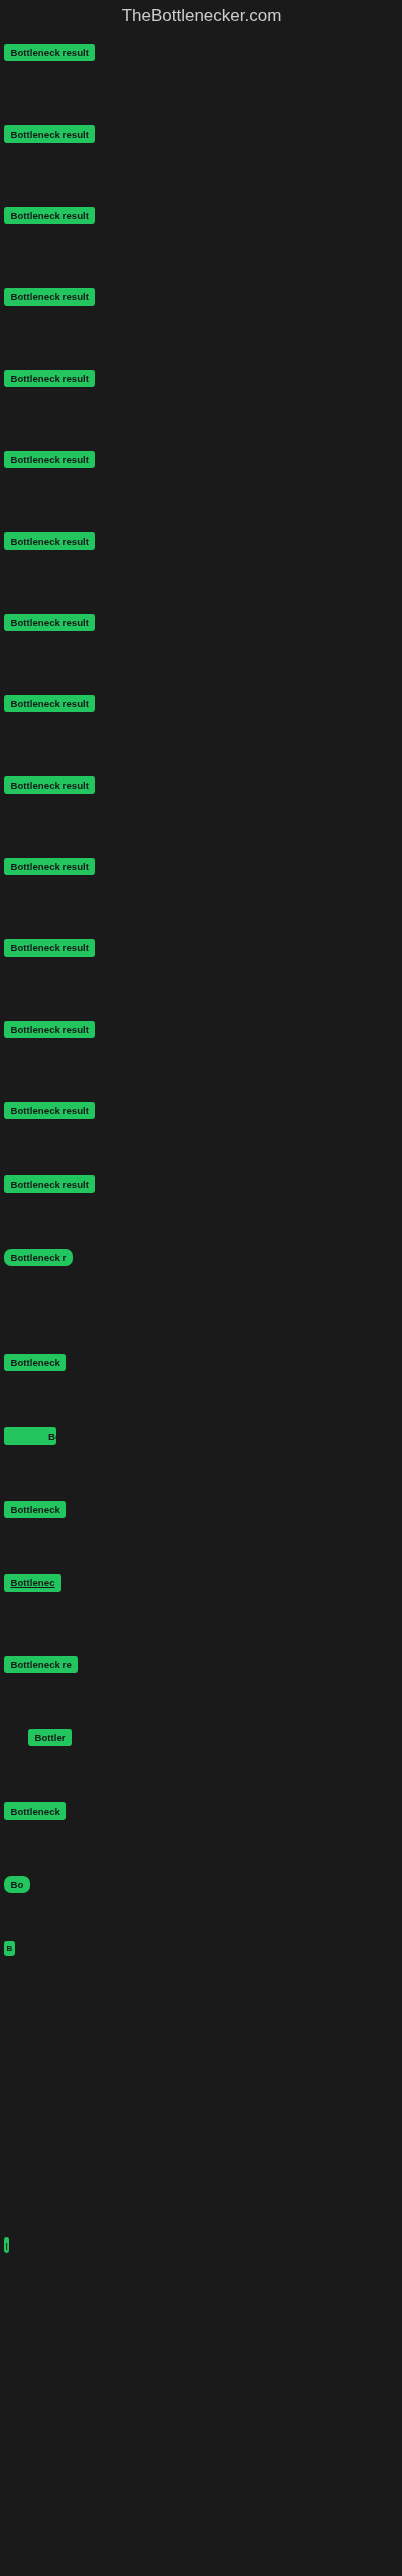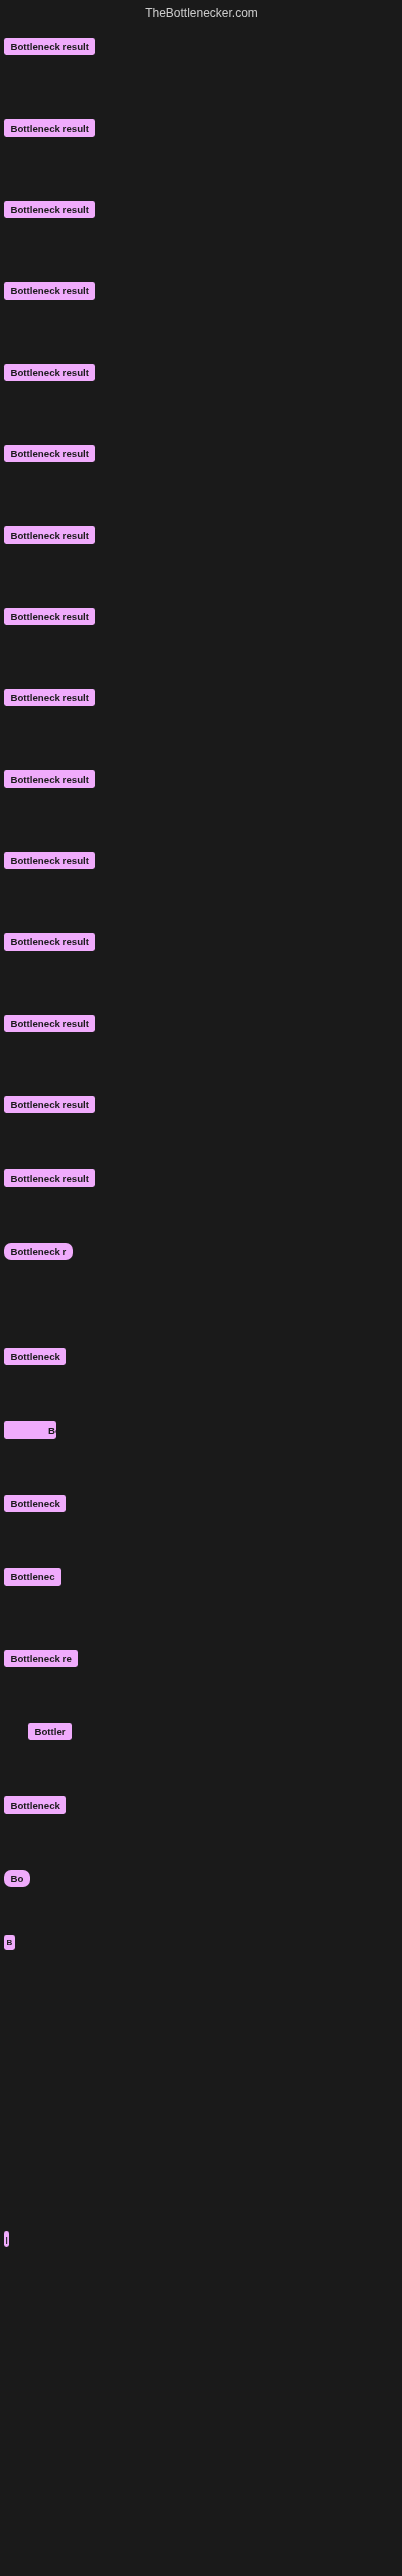--- a/index.html
+++ b/index.html
@@ -13,32 +13,32 @@
       min-height: 2576px;
       background-color: #1a1a1a;
       font-family: Arial, sans-serif;
       position: relative;
     }
 
     .site-header {
       text-align: center;
       padding: 6.4px 0 9.7px 0;
       color: #cccccc;
-      font-size: 12px;
+      font-size: 17px;
       font-weight: normal;
     }
 
     .bottleneck-item {
       display: flex;
       align-items: center;
       margin-bottom: 0;
     }
 
     .bottleneck-badge {
-      background-color: #f0abfc;
+      background-color: #22c55e;
       color: #1a1a1a;
       font-size: 9.7px;
       font-weight: bold;
       padding: 3.2px 6.4px;
       border-radius: 2.4px;
       white-space: nowrap;
       overflow: hidden;
       display: inline-block;
     }
 
@@ -60,21 +60,21 @@
     .row-11 .bottleneck-badge { max-width: 97px; }
     .row-12 .bottleneck-badge { max-width: 97px; }
     .row-13 .bottleneck-badge { max-width: 97px; }
     .row-14 .bottleneck-badge { max-width: 97px; }
     .row-15 .bottleneck-badge { max-width: 95px; }
     .row-16 .bottleneck-badge { max-width: 76px; border-radius: 7px; }
     .row-17 .bottleneck-badge { max-width: 81px; }
     .row-18 .bottleneck-badge { max-width: 64px; }
     .row-19 .bottleneck-badge { max-width: 52px; padding-left: 44px; }
     .row-20 .bottleneck-badge { max-width: 64px; }
-    .row-21 .bottleneck-badge { max-width: 60px; }
+    .row-21 .bottleneck-badge { max-width: 60px; text-decoration: underline; }
     .row-22 .bottleneck-badge { max-width: 76px; margin-top: 8px; }
     .row-23 .bottleneck-badge { max-width: 50px; margin-left: 24px; }
     .row-24 .bottleneck-badge { max-width: 66px; }
     .row-25 .bottleneck-badge { max-width: 32px; border-radius: 7px; }
     .row-26 .bottleneck-badge { max-width: 12px; font-size: 8px; padding: 3.2px 2.4px; }
     .row-29 .bottleneck-badge { max-width: 12px; font-size: 8px; padding: 3.2px 1.6px; }
     .row-30 .bottleneck-badge { max-width: 32px; }
 
     .spacer-large {
       height: 40px;

